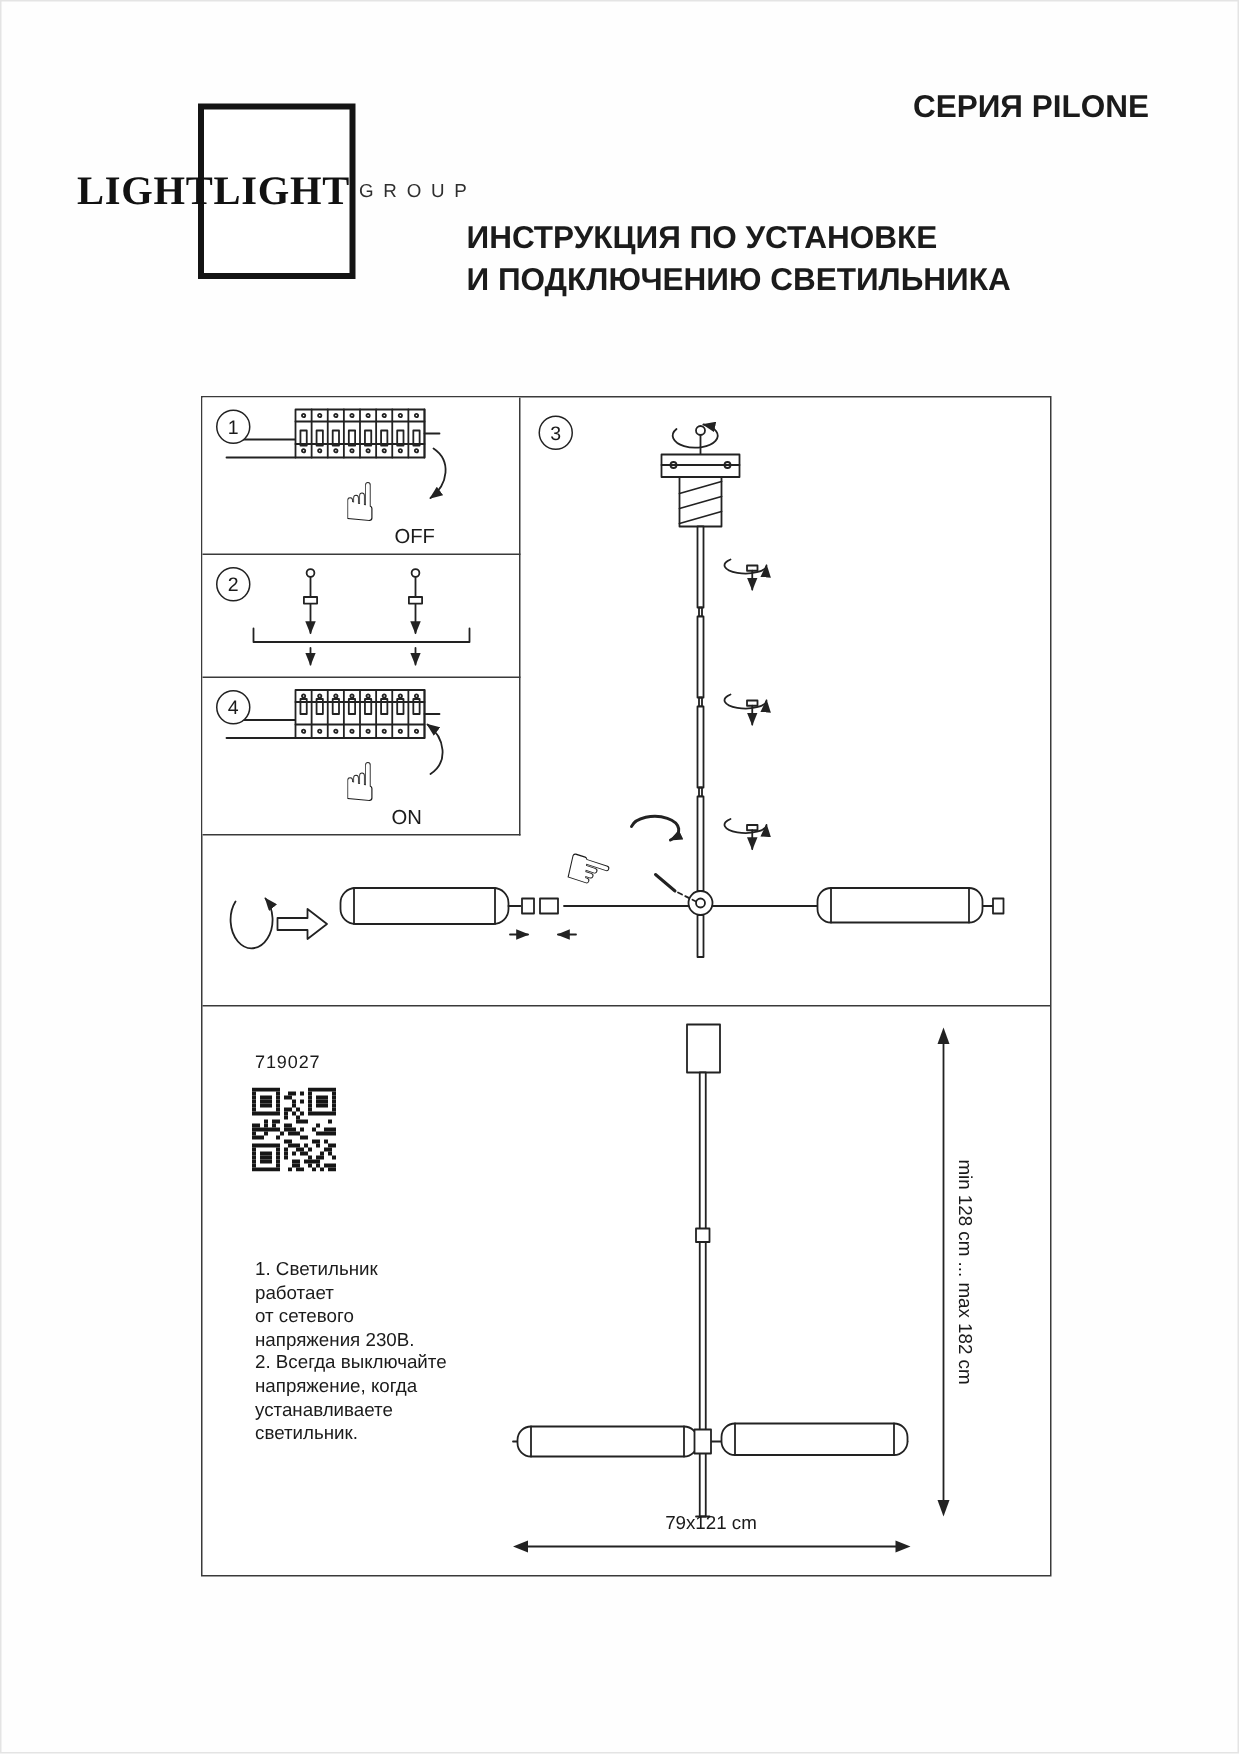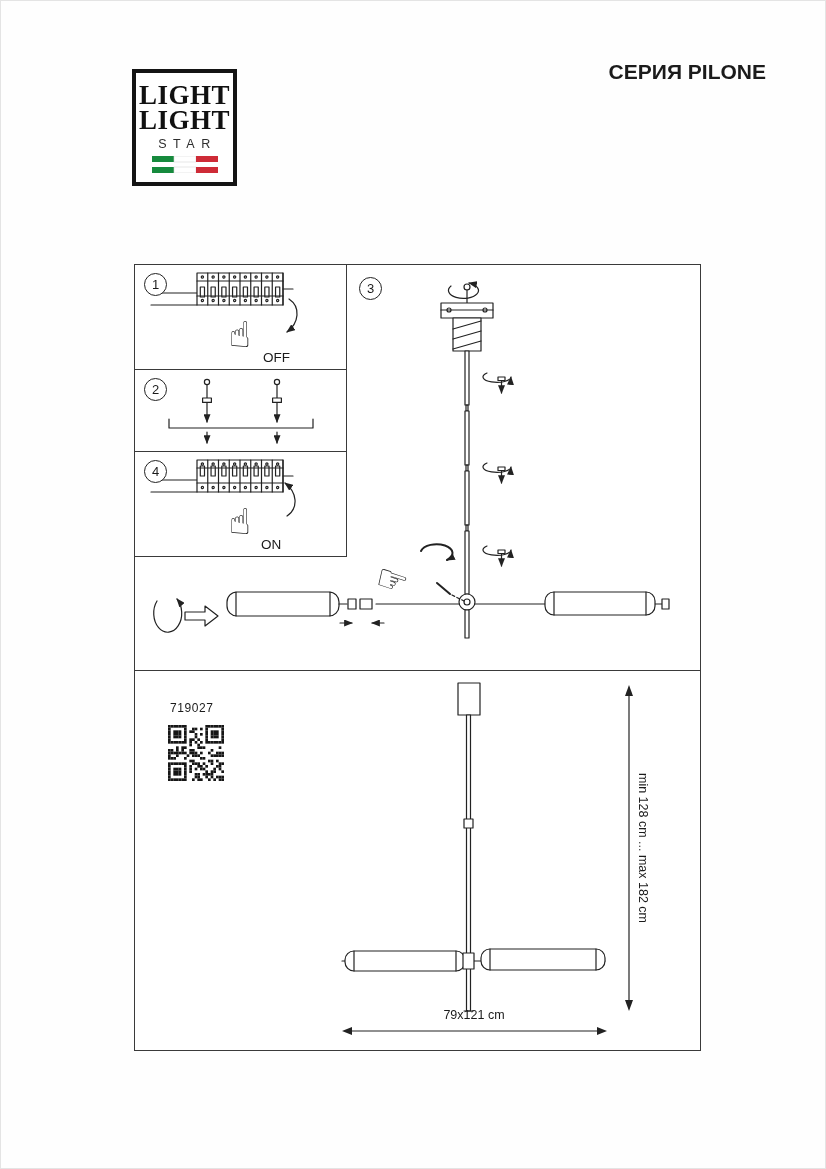--- a/index.html
+++ b/index.html
@@ -2,21 +2,21 @@
 <html><head>
 <meta charset="utf-8">
 <style>
   *{box-sizing:border-box;margin:0;padding:0}
   html,body{width:826px;height:1169px}
   body{background:#fff;font-family:"Liberation Sans",sans-serif;color:#1b1b1b;position:relative}
   .page{position:absolute;inset:0;background:#fefefe;border:1px solid #e4e4e4}
 
   
   .logo{position:absolute;left:131px;top:68px;width:105px;height:117px;border:4px solid #141414;
-        display:flex;flex-direction:column;align-items:center;justify-content:center;background:#fff}
+        display:flex;align-items:center;justify-content:center;background:#fff}
   .logo-big{font-family:"Liberation Serif",serif;font-weight:700;font-size:27px;line-height:25px;letter-spacing:.5px;color:#111}
   .logo-group{font-size:12.5px;letter-spacing:6.5px;margin:4px 0 5px 6px;color:#2e2e2e}
   .series-block{position:absolute;left:420px;top:57px;width:345px;text-align:right;font-weight:700;font-size:21px;line-height:27px}
   .instr{position:absolute;left:310px;top:144px;font-weight:700;font-size:21px;line-height:28px}
 
   
   .cbox{position:absolute;left:133px;top:263px;width:567px;height:787px;border:1px solid #3a3a3a;background:#fff}
   .upper{position:absolute;left:0;top:0;width:565px;height:405px}
   .lower{position:absolute;left:0;top:405px;width:565px;height:380px;border-top:1px solid #3a3a3a}
   .panel{position:absolute;left:0;width:212px;background:#fff;border-right:1px solid #3a3a3a;border-bottom:1px solid #3a3a3a;z-index:2}
@@ -54,35 +54,39 @@
       <rect x="3.3" y="6" width="4.2" height="10" fill="#fff"></rect>
     </g>
   </defs>
 </svg>
 
 <div class="page">
 
   <div class="logo">
     <div class="logo-big">LIGHT</div>
     <div class="logo-big">LIGHT</div>
-    <div class="logo-group">STAR</div>
+    <div class="logo-group">GROUP</div>
     <svg width="66" height="17" viewBox="0 0 66 17">
       <rect x="0" y="0" width="22" height="6" fill="#168a3d"></rect>
       <rect x="22" y="0" width="22" height="6" fill="#ffffff" stroke="#d7d7d7" stroke-width="0.6"></rect>
       <rect x="44" y="0" width="22" height="6" fill="#ce2b37"></rect>
       <rect x="0" y="11" width="22" height="6" fill="#168a3d"></rect>
       <rect x="22" y="11" width="22" height="6" fill="#ffffff" stroke="#d7d7d7" stroke-width="0.6"></rect>
       <rect x="44" y="11" width="22" height="6" fill="#ce2b37"></rect>
     </svg>
   </div>
 
   <div class="series-block">
     <div>СЕРИЯ PILONE</div>
   </div>
 
+  <div class="instr">
+    <div>ИНСТРУКЦИЯ ПО УСТАНОВКЕ</div>
+    <div>И ПОДКЛЮЧЕНИЮ СВЕТИЛЬНИКА</div>
+  </div>
 
   <div class="cbox">
 
     <div class="upper">
 
       <svg class="assembly-svg" width="565" height="404" viewBox="0 0 565 404">
         <g stroke="#222" stroke-width="1.2" fill="none" stroke-linecap="round" stroke-linejoin="round">
 
           <path d="M316,21 a15,8 0 1 0 18,-3" marker-end="url(#ah)"></path>
           <circle cx="332" cy="22" r="3"></circle>
@@ -429,20 +433,30 @@
           <rect x="16.00" y="53.33" width="2.67" height="2.67"></rect>
           <rect x="24.00" y="53.33" width="2.67" height="2.67"></rect>
           <rect x="29.33" y="53.33" width="2.67" height="2.67"></rect>
           <rect x="32.00" y="53.33" width="2.67" height="2.67"></rect>
           <rect x="40.00" y="53.33" width="2.67" height="2.67"></rect>
           <rect x="45.33" y="53.33" width="2.67" height="2.67"></rect>
           <rect x="50.67" y="53.33" width="2.67" height="2.67"></rect>
           <rect x="53.33" y="53.33" width="2.67" height="2.67"></rect>
         </svg>
 
+      <div class="notes">
+        <div>1. Светильник</div>
+        <div>работает</div>
+        <div>от сетевого</div>
+        <div>напряжения 230В.</div>
+        <div>2. Всегда выключайте</div>
+        <div>напряжение, когда</div>
+        <div>устанавливаете</div>
+        <div>светильник.</div>
+      </div>
 
       <svg class="lower-svg" width="565" height="379" viewBox="0 0 565 379">
         <g stroke="#222" stroke-width="1.2" fill="none" stroke-linecap="round" stroke-linejoin="round">
 
           <rect x="323" y="12" width="22" height="32" fill="#fff"></rect>
           <rect x="331.5" y="44" width="4" height="296" fill="#fff"></rect>
           <rect x="329" y="148" width="9" height="9" fill="#fff"></rect>
           <line x1="207" y1="290" x2="470" y2="290"></line>
           <rect x="210" y="280" width="120" height="20" rx="9" fill="#fff"></rect>
           <line x1="219" y1="280" x2="219" y2="300"></line>

